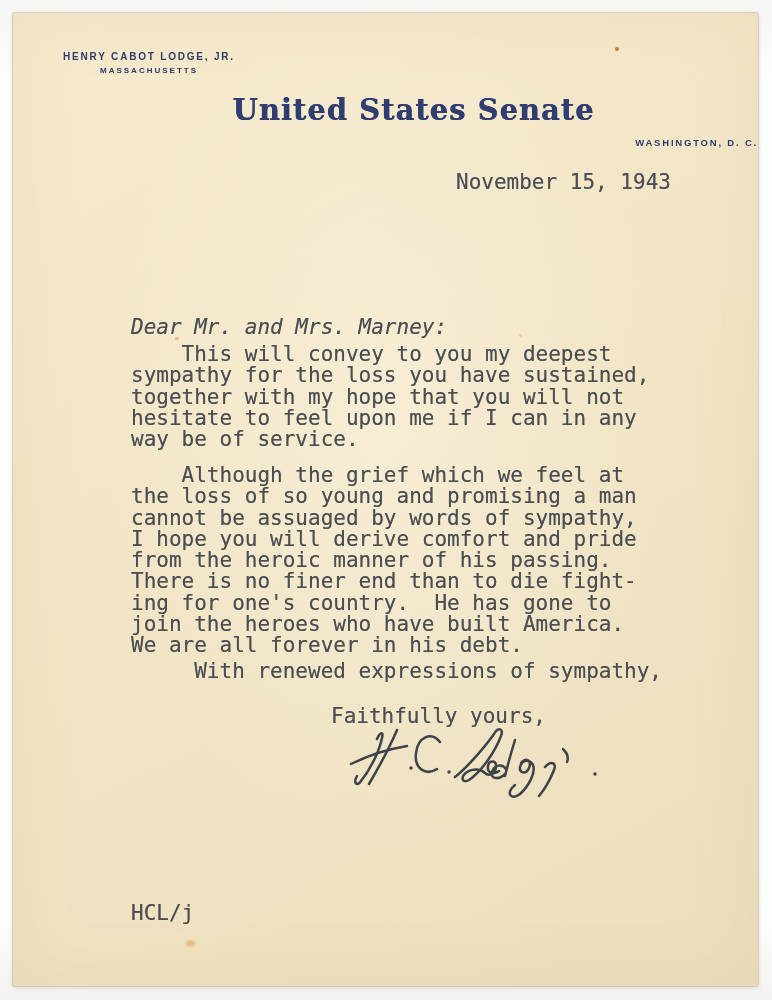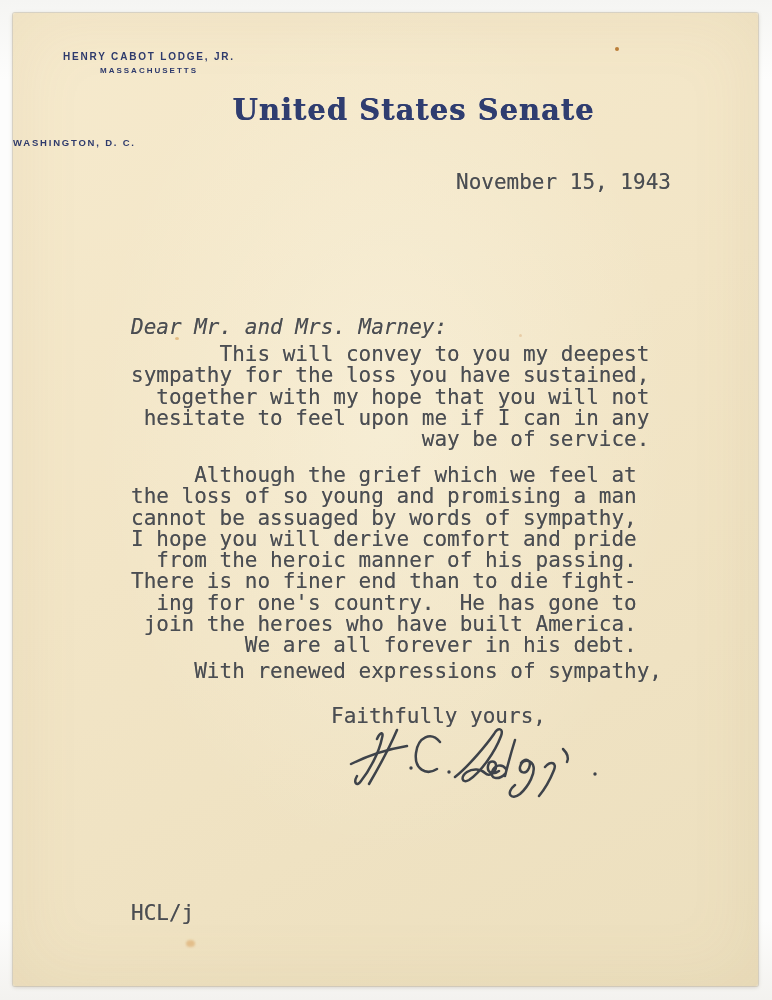--- a/index.html
+++ b/index.html
@@ -61,38 +61,37 @@
     font-size: 29px;
     letter-spacing: 1px;
     color: #2f3d70;
     text-shadow: 0.4px 0 0 #2f3d70;
     margin-left: 28px;
   }
   .city-line {
     position: absolute;
     left: 0; top: 124px;
     width: 745px;
-    text-align: left;
+    text-align: right;
     font-family: "Liberation Sans", sans-serif;
     font-weight: bold;
     font-size: 9.5px;
     letter-spacing: 1.8px;
     color: #2e3a6c;
   }
   
   .typed {
     position: absolute;
     color: #4a4d52;
     font-family: "DejaVu Sans Mono", monospace;
     font-size: 21px;
     line-height: 21.3px;
     white-space: pre;
     letter-spacing: 0;
     text-shadow: 0 0 0.6px rgba(74,77,82,0.55);
-    text-align: right;
   }
   .date-line       { left: 443px; top: 159px; }
   .salutation     { left: 118px; top: 304px; font-style: italic; }
   .paragraph-1    { left: 118px; top: 331px; }
   .paragraph-2    { left: 118px; top: 452px; }
   .closing-line   { left: 118px; top: 648px; }
   .valediction    { left: 318px; top: 693px; }
   .recipient      { left: 118px; top: 789px; line-height: 22.4px; }
   .typist         { left: 118px; top: 890px; }
   

